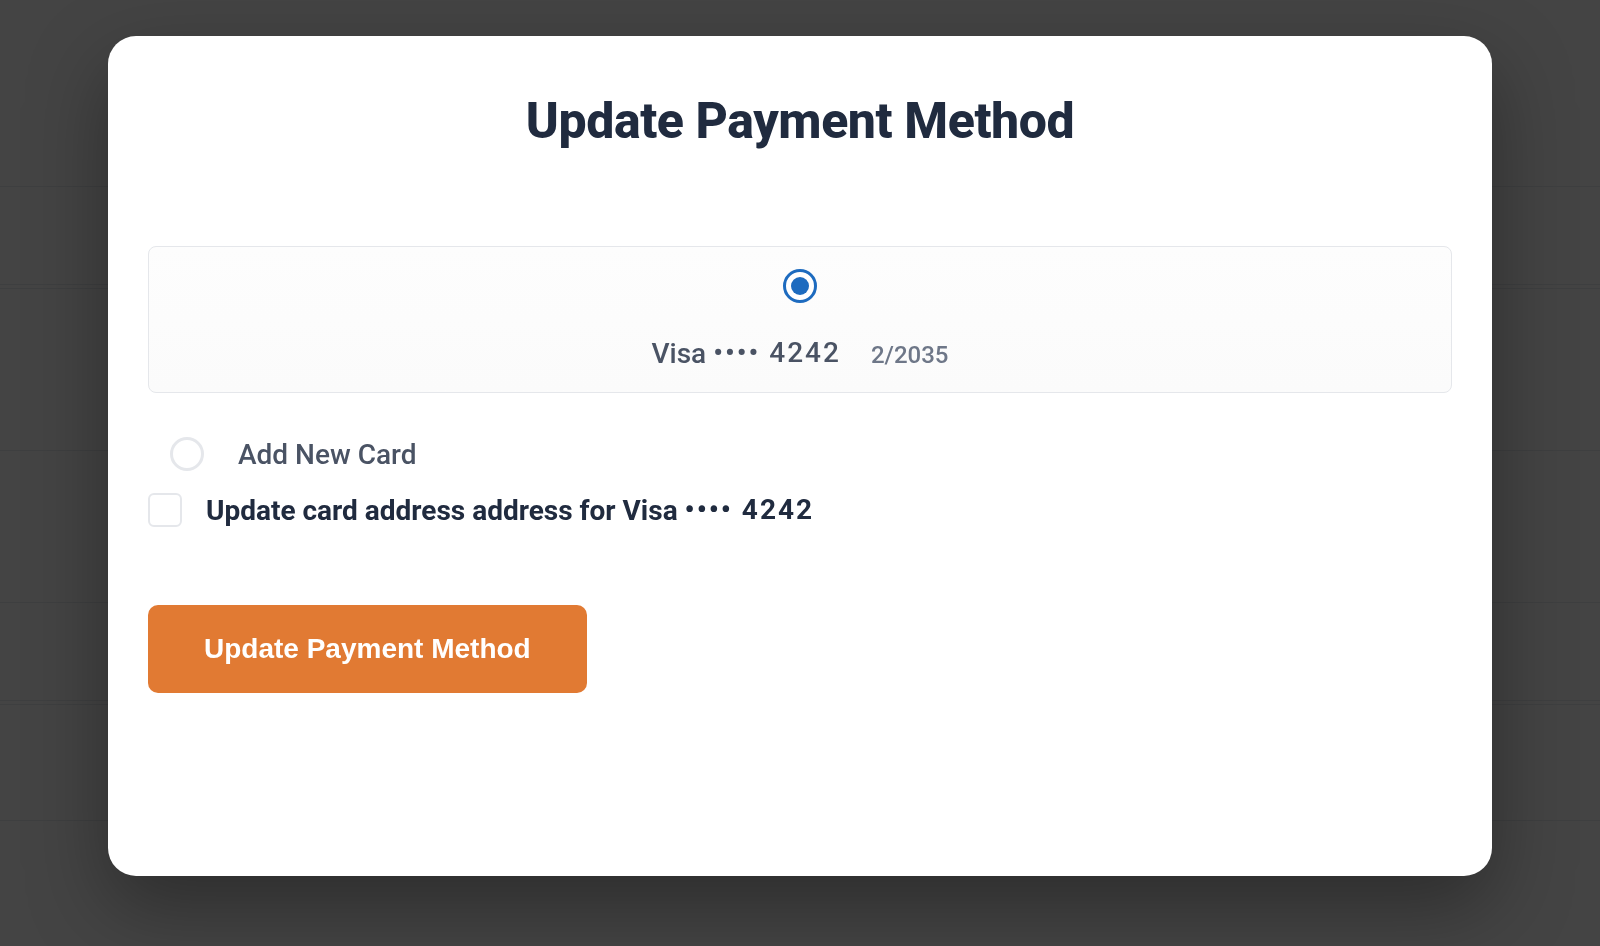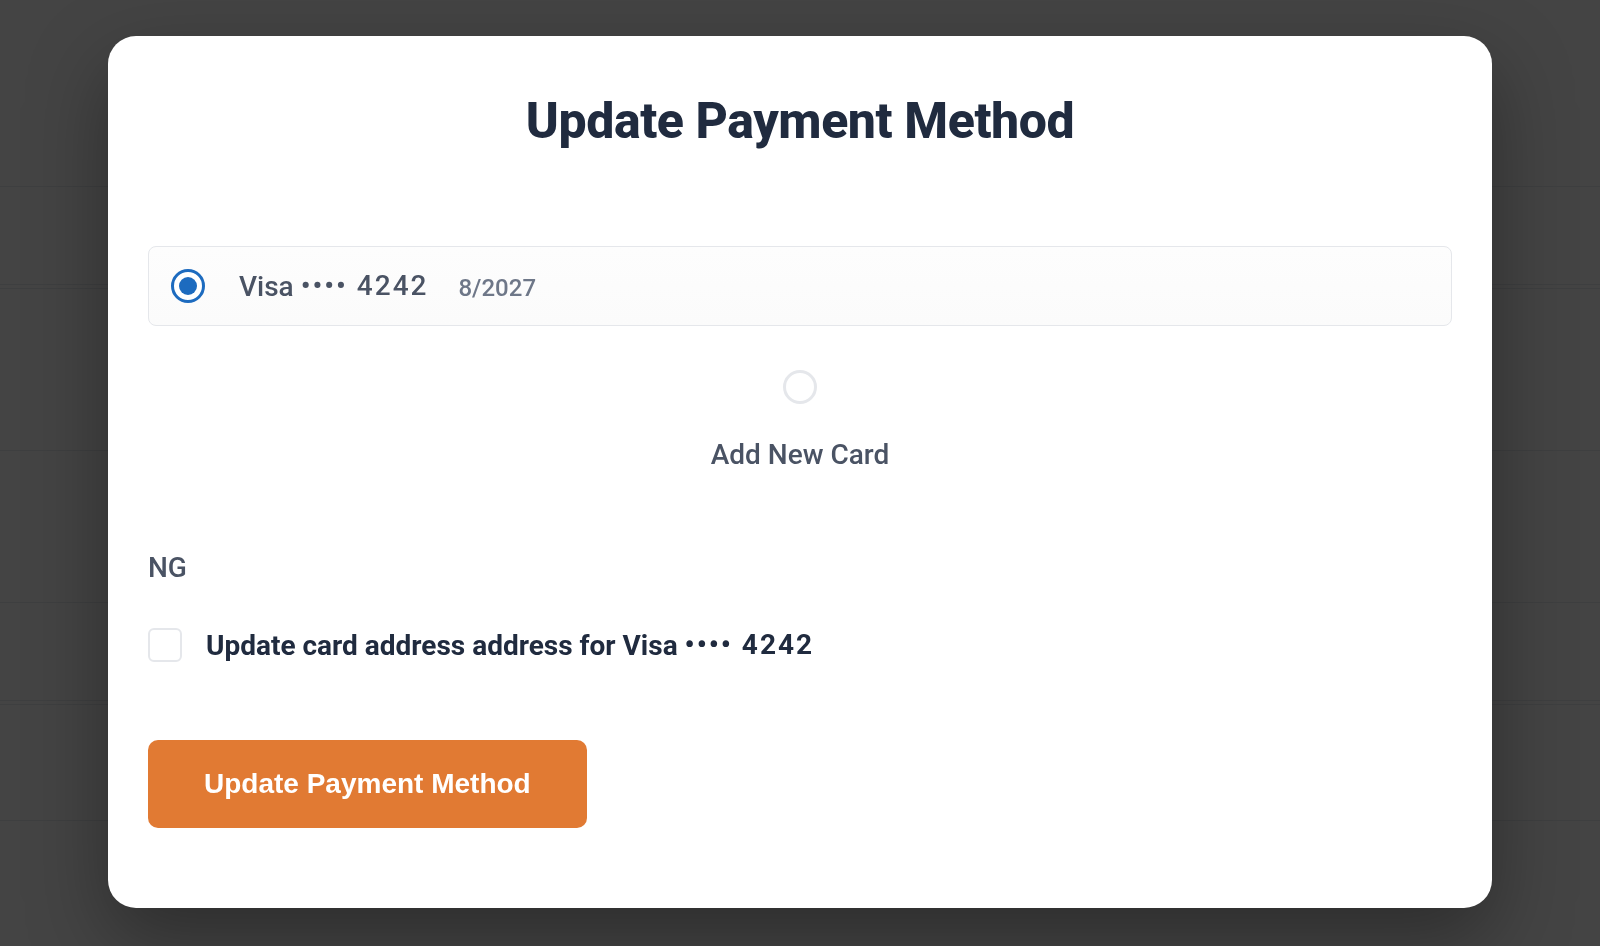--- a/index.html
+++ b/index.html
@@ -68,22 +68,23 @@
   .option{
     display:flex;align-items:center;
     gap:34px;
     padding:22px 22px;
     border-radius:8px;
     cursor:pointer;
   }
   .option.selected{
     border:1px solid var(--line);
     background:linear-gradient(#fdfdfd,#fbfbfb);
+    flex-direction:column;
   }
-  .option + .option{margin-top:22px;flex-direction:column;}
+  .option + .option{margin-top:22px;}
 
   .radio{
     width:34px;height:34px;border-radius:50%;
     border:3px solid var(--line);
     display:flex;align-items:center;justify-content:center;
     flex:0 0 auto;
     box-sizing:border-box;
     background:#fff;
   }
   .radio.checked{border-color:var(--radio-blue);}
@@ -156,31 +157,30 @@
     <h2>Update Payment Method</h2>
 
     
     <div class="option selected">
       <span class="radio checked"></span>
       <span class="card-label">
         <span>
           <span>Visa</span>
           <span class="dots">•••• 4242</span>
         </span>
-        <span class="exp">8/2027</span>
+        <span class="exp">2/2035</span>
       </span>
     </div>
 
     
     <div class="option">
       <span class="radio"></span>
       <span class="card-label">Add New Card</span>
     </div>
 
-    <div class="status">NG</div>
 
     <div class="checkbox-row">
       <span class="checkbox"></span>
       <label>
         <span>Update card address address for</span>
         <span>Visa</span>
         <span class="dots">•••• 4242</span>
       </label>
     </div>
 

